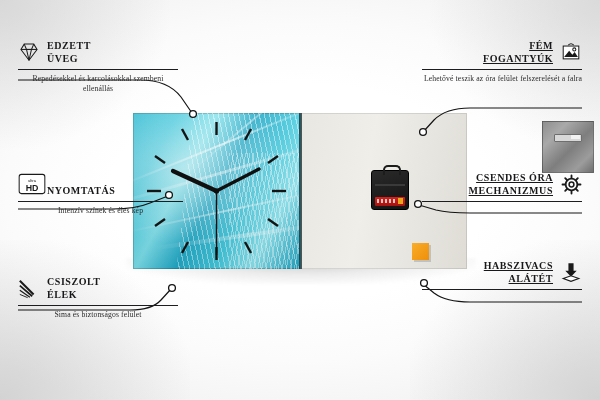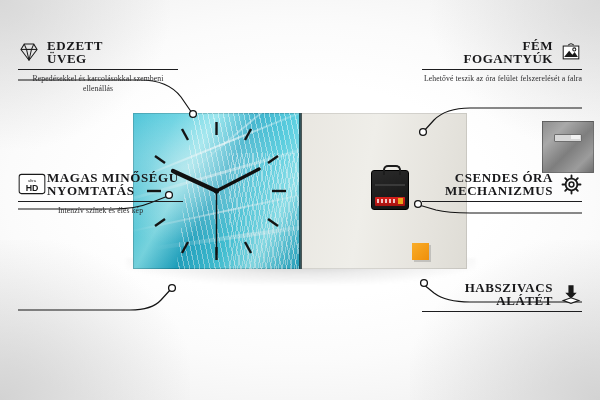--- a/index.html
+++ b/index.html
@@ -83,33 +83,33 @@
     position:absolute;left:112px;top:130px;width:17px;height:17px;
     background:linear-gradient(135deg,#f9ad2a,#ef8f09);
     box-shadow:2px 2px 0 rgba(130,130,130,.35);
   }
 
   
   .callout{position:absolute;}
   .ttl-row{display:flex;align-items:center;gap:7px;}
   .ttl{
     font-family:"Liberation Serif", serif;
-    font-size:13px;letter-spacing:.55px;color:#18181a;font-weight:700;
+    font-size:10px;letter-spacing:.55px;color:#18181a;font-weight:700;
     line-height:12.5px;text-transform:uppercase;
   }
   .rule{height:1px;background:#1d1d1f;margin:4px 0 4px 0;}
   .desc{
     font-family:"Liberation Serif", serif;
     font-size:7.7px;line-height:10.2px;color:#2b2b2d;letter-spacing:.12px;
   }
   .left .ttl-row{justify-content:flex-start;}
   .left .ttl{text-align:left;}
   .left .desc{text-align:center;}
   .right .ttl-row{justify-content:flex-end;}
-  .right .ttl{text-align:right;}
+  .right .ttl{text-align:right;text-decoration:underline;}
   .right .desc{text-align:right;}
   .ico{width:22px;height:24px;flex:0 0 22px;display:block;}
   .ico svg{display:block;}
 
   
   #links{position:absolute;left:0;top:0;width:600px;height:400px;pointer-events:none;}
 </style>
 </head>
 <body>
 
@@ -212,26 +212,41 @@
 
   <div class="callout left" style="left:18px;top:172px;width:165px;">
     <div class="ttl-row">
       <span class="ico">
         <svg viewBox="0 0 30 24" width="28" height="22">
           <rect x="1" y="1.5" width="28" height="21" rx="2.5" fill="#ffffff" stroke="#1a1a1a" stroke-width="1.1"></rect>
           <text x="15" y="9.6" font-family="Liberation Sans, sans-serif" font-size="4.6" text-anchor="middle" fill="#1a1a1a">ultra</text>
           <text x="15" y="19.2" font-family="Liberation Sans, sans-serif" font-size="9.6" font-weight="bold" text-anchor="middle" fill="#1a1a1a">HD</text>
         </svg>
       </span>
-      <span class="ttl"><span>MAGAS MINŐSÉGŰ</span><br><span>NYOMTATÁS</span></span>
+      <span class="ttl"><br><span>NYOMTATÁS</span></span>
     </div>
     <div class="rule"></div>
     <div class="desc">Intenzív színek és éles kép</div>
   </div>
 
+  <div class="callout left" style="left:18px;top:276px;width:160px;">
+    <div class="ttl-row">
+      <span class="ico">
+        <svg viewBox="0 0 24 24" width="22" height="22" fill="none" stroke="#1a1a1a">
+          <path d="M2 4 L17 19" stroke-width="2.2"></path>
+          <path d="M2 9.5 L15.5 21" stroke-width="1.8"></path>
+          <path d="M2 14.5 L13 22" stroke-width="1.4"></path>
+          <path d="M2 19 L10.5 22.5" stroke-width="1"></path>
+        </svg>
+      </span>
+      <span class="ttl"><span>CSISZOLT</span><br><span>ÉLEK</span></span>
+    </div>
+    <div class="rule"></div>
+    <div class="desc">Sima és biztonságos felület</div>
+  </div>
 
   <div class="callout right" style="left:422px;top:40px;width:160px;">
     <div class="ttl-row">
       <span class="ttl"><span>FÉM</span><br><span>FOGANTYÚK</span></span>
       <span class="ico">
         <svg viewBox="0 0 24 24" width="22" height="22" fill="none" stroke="#1a1a1a" stroke-width="1.1">
           <path d="M9 4.5 Q12 1.5 15 4.5"></path>
           <rect x="3.5" y="5.5" width="17" height="14" fill="#ffffff"></rect>
           <path d="M4.5 17.5 L10 10.5 L13.5 15 L16 12 L19.5 17.5 Z" fill="#1a1a1a" stroke="none"></path>
           <circle cx="15.6" cy="9.2" r="1.7"></circle>
@@ -251,21 +266,21 @@
                    M5.4 5.4 l1.9 1.9 M16.7 16.7 l1.9 1.9
                    M18.6 5.4 l-1.9 1.9 M7.3 16.7 l-1.9 1.9"></path>
           <circle cx="12" cy="12" r="6.1" stroke-width="1.9"></circle>
           <circle cx="12" cy="12" r="2.5" stroke-width="1.6"></circle>
         </svg>
       </span>
     </div>
     <div class="rule"></div>
   </div>
 
-  <div class="callout right" style="left:422px;top:282px;width:160px;">
+  <div class="callout right" style="left:422px;top:260px;width:160px;">
     <div class="ttl-row">
       <span class="ttl"><span>HABSZIVACS</span><br><span>ALÁTÉT</span></span>
       <span class="ico">
         <svg viewBox="0 0 24 24" width="22" height="22" fill="none" stroke="#1a1a1a" stroke-width="1.2">
           <path d="M9.2 2.5 h5.6 v8.2 h3.4 L12 17.2 L5.8 10.7 h3.4 Z" fill="#1a1a1a" stroke="none"></path>
           <path d="M3.5 19.2 L12 16.2 L20.5 19.2 L12 22.2 Z" fill="#ffffff"></path>
         </svg>
       </span>
     </div>
     <div class="rule"></div>

